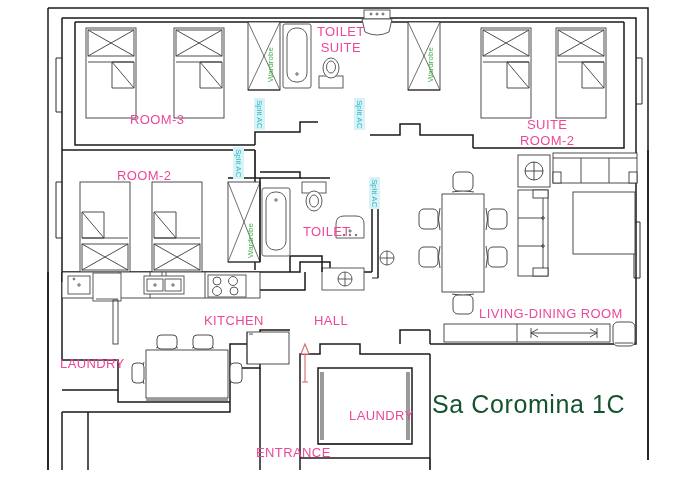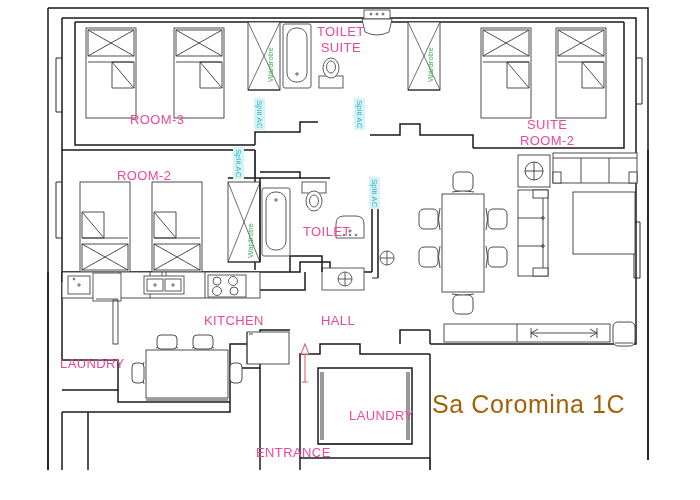--- a/index.html
+++ b/index.html
@@ -63,21 +63,21 @@
   .tag-ac {
     color: #2fb6c4;
     background: #d8f3f7;
     padding: 1px 2px;
     transform-origin: 0 0;
     transform: rotate(90deg);
   }
 
   #plan-title {
     position: absolute;
-    color: #a16207;
+    color: #14532d;
     font-family: "Liberation Sans", sans-serif;
     font-size: 25px;
     letter-spacing: 0.6px;
     white-space: nowrap;
     user-select: none;
   }
 </style>
 </head>
 <body>
 
@@ -403,24 +403,25 @@
 
   <div class="label two-line" style="left:520px; top:117px;">
     <div>SUITE</div>
     <div>ROOM-2</div>
   </div>
 
   <div class="label" style="left:117px; top:168px;">ROOM-2</div>
 
   <div class="label" style="left:303px; top:224px;">TOILET</div>
 
+  <div class="label" style="left:479px; top:306px;">LIVING-DINING ROOM</div>
 
   <div class="label" style="left:164px; top:313px;margin-left:40px;">KITCHEN</div>
 
-  <div class="label" style="left:321px; top:313px;text-align:center;">HALL</div>
+  <div class="label" style="left:314px; top:313px;text-align:center;">HALL</div>
 
   <div class="label" style="left:60px; top:356px;">LAUNDRY</div>
 
   <div class="label" style="left:256px; top:398px;margin-top:47px;">ENTRANCE</div>
 
   <div class="label" style="left:349px; top:408px;">LAUNDRY</div>
 
   <div class="tag tag-wardrobe" style="left:266px; top:82px;">Wardrobe</div>
   <div class="tag tag-wardrobe" style="left:426px; top:82px;">Wardrobe</div>
   <div class="tag tag-wardrobe" style="left:246px; top:258px;">Wardrobe</div>

